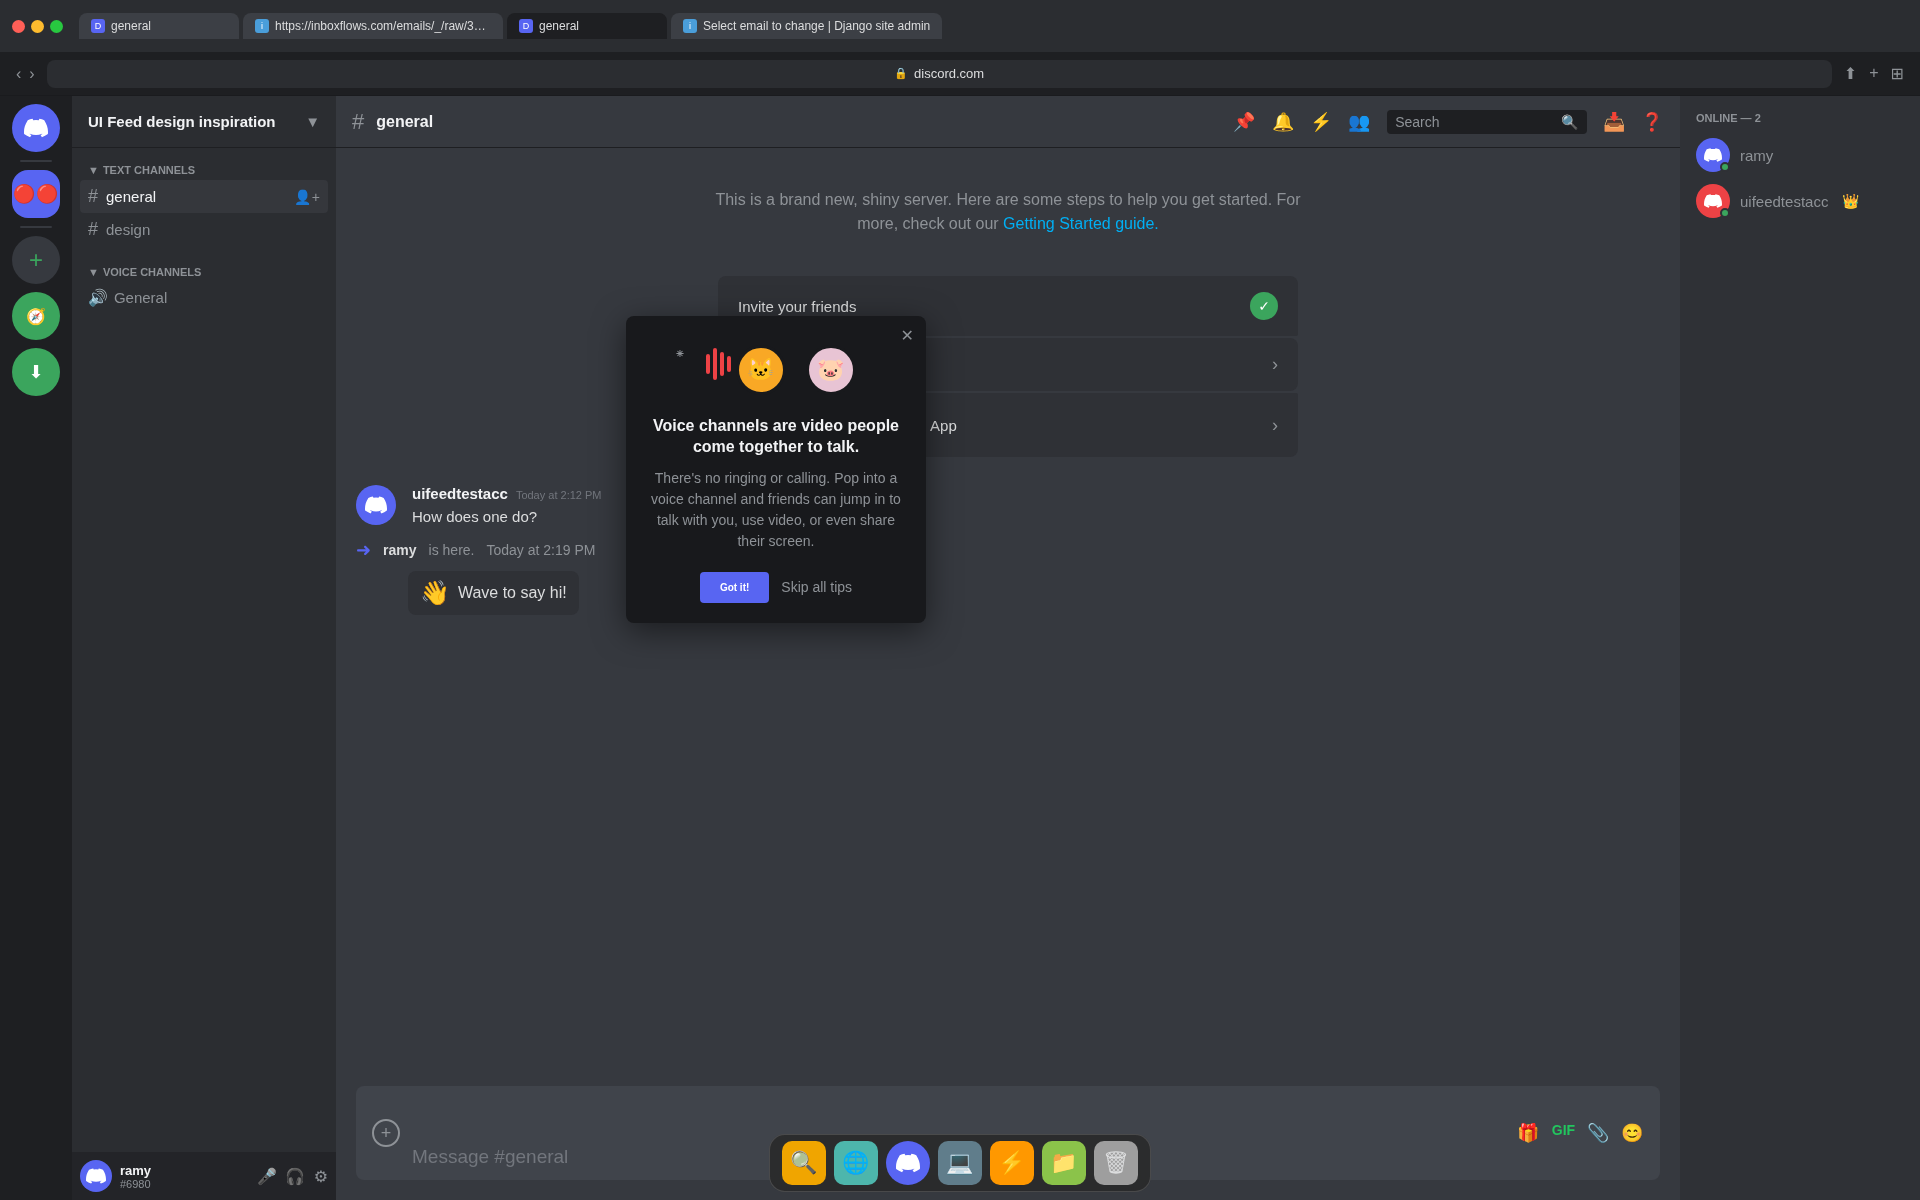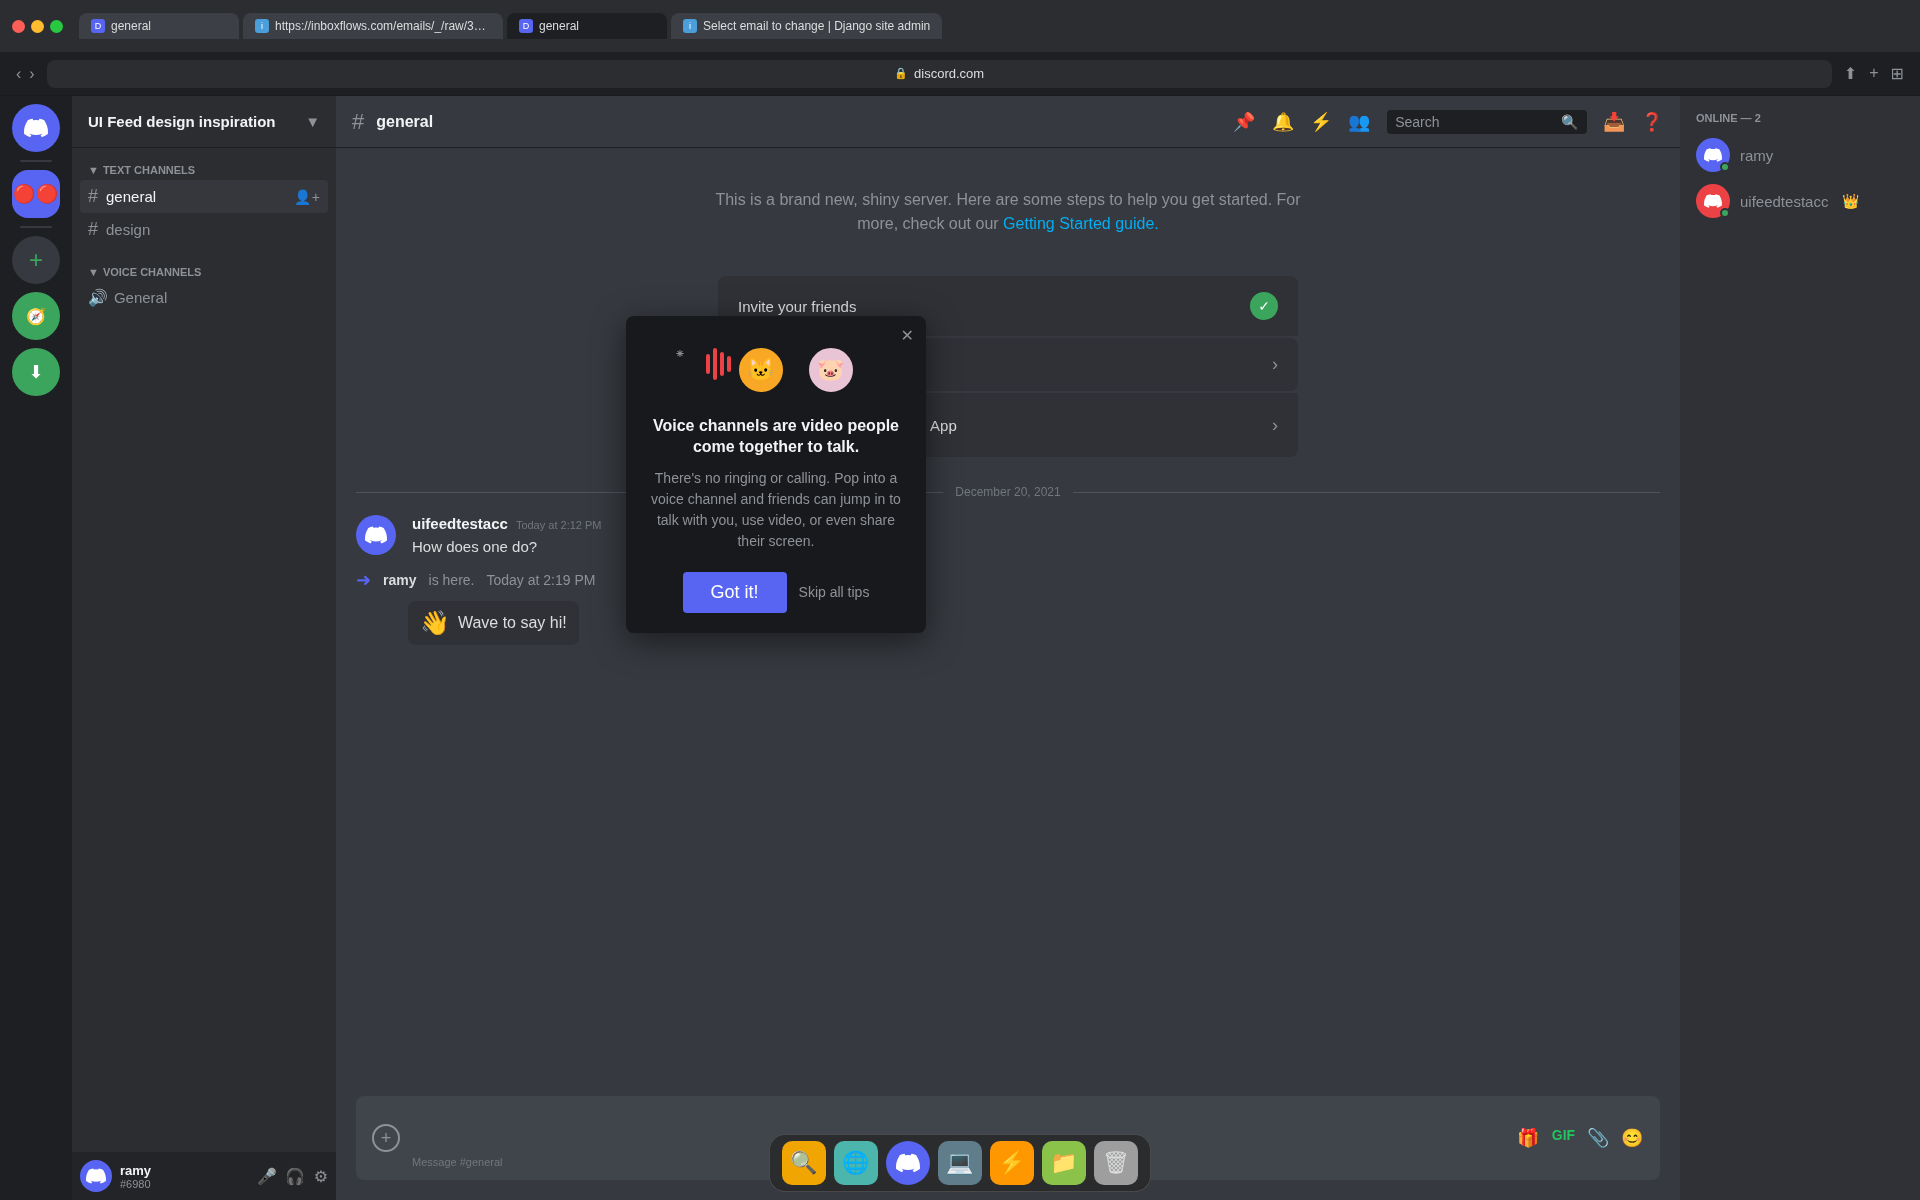--- a/index.html
+++ b/index.html
@@ -417,21 +417,21 @@
       display: flex;
       align-items: center;
       justify-content: center;
       color: #8e9297;
       font-size: 18px;
       cursor: pointer;
     }
     .input-text {
       flex: 1;
       color: #72767d;
-      font-size: 11px;
+      font-size: 19px;
       margin-top: 48px;
     }
     .input-icons {
       display: flex;
       gap: 12px;
       color: #8e9297;
       font-size: 18px;
     }
 
     
@@ -558,23 +558,23 @@
       display: flex;
       gap: 12px;
       justify-content: center;
       align-items: center;
     }
     .btn-got-it {
       background: #5865f2;
       color: white;
       border: none;
       border-radius: 4px;
-      padding: 10px 28px;
-      font-size: 18px;
-      font-weight: 400;
+      padding: 10px 20px;
+      font-size: 10px;
+      font-weight: 700;
       cursor: pointer;
     }
     .btn-skip {
       color: #8e9297;
       background: none;
       border: none;
       font-size: 14px;
       cursor: pointer;
     }
   </style>
@@ -733,25 +733,20 @@
         </div>
         <div class="gs-card">
           <div style="display:flex;align-items:center;gap:10px">
             <div style="width:32px;height:32px;background:#5865f2;border-radius:50%;display:flex;align-items:center;justify-content:center;font-size:18px">D</div>
             <span>Download the Discord App</span>
           </div>
           <span class="gs-arrow">›</span>
         </div>
       </div>
 
-      <div class="date-separator">
-        <div class="date-line"></div>
-        <span>December 20, 2021</span>
-        <div class="date-line"></div>
-      </div>
 
       <div class="message-group">
         <div class="message-avatar">
           <svg width="22" height="22" viewBox="0 0 24 24" fill="white">
             <path d="M20.317 4.37a19.791 19.791 0 0 0-4.885-1.515.074.074 0 0 0-.079.037c-.21.375-.444.864-.608 1.25a18.27 18.27 0 0 0-5.487 0 12.64 12.64 0 0 0-.617-1.25.077.077 0 0 0-.079-.037A19.736 19.736 0 0 0 3.677 4.37a.07.07 0 0 0-.032.027C.533 9.046-.32 13.58.099 18.057a.082.082 0 0 0 .031.057 19.9 19.9 0 0 0 5.993 3.03.078.078 0 0 0 .084-.028 14.09 14.09 0 0 0 1.226-1.994.076.076 0 0 0-.041-.106 13.107 13.107 0 0 1-1.872-.892.077.077 0 0 1-.008-.128 10.2 10.2 0 0 0 .372-.292.074.074 0 0 1 .077-.01c3.928 1.793 8.18 1.793 12.062 0a.074.074 0 0 1 .078.01c.12.098.246.198.373.292a.077.077 0 0 1-.006.127 12.299 12.299 0 0 1-1.873.892.077.077 0 0 0-.041.107c.36.698.772 1.362 1.225 1.993a.076.076 0 0 0 .084.028 19.839 19.839 0 0 0 6.002-3.03.077.077 0 0 0 .032-.054c.5-5.177-.838-9.674-3.549-13.66a.061.061 0 0 0-.031-.03z"></path>
           </svg>
         </div>
         <div class="message-content">
           <div class="message-header">
             <span class="message-author">uifeedtestacc</span>

